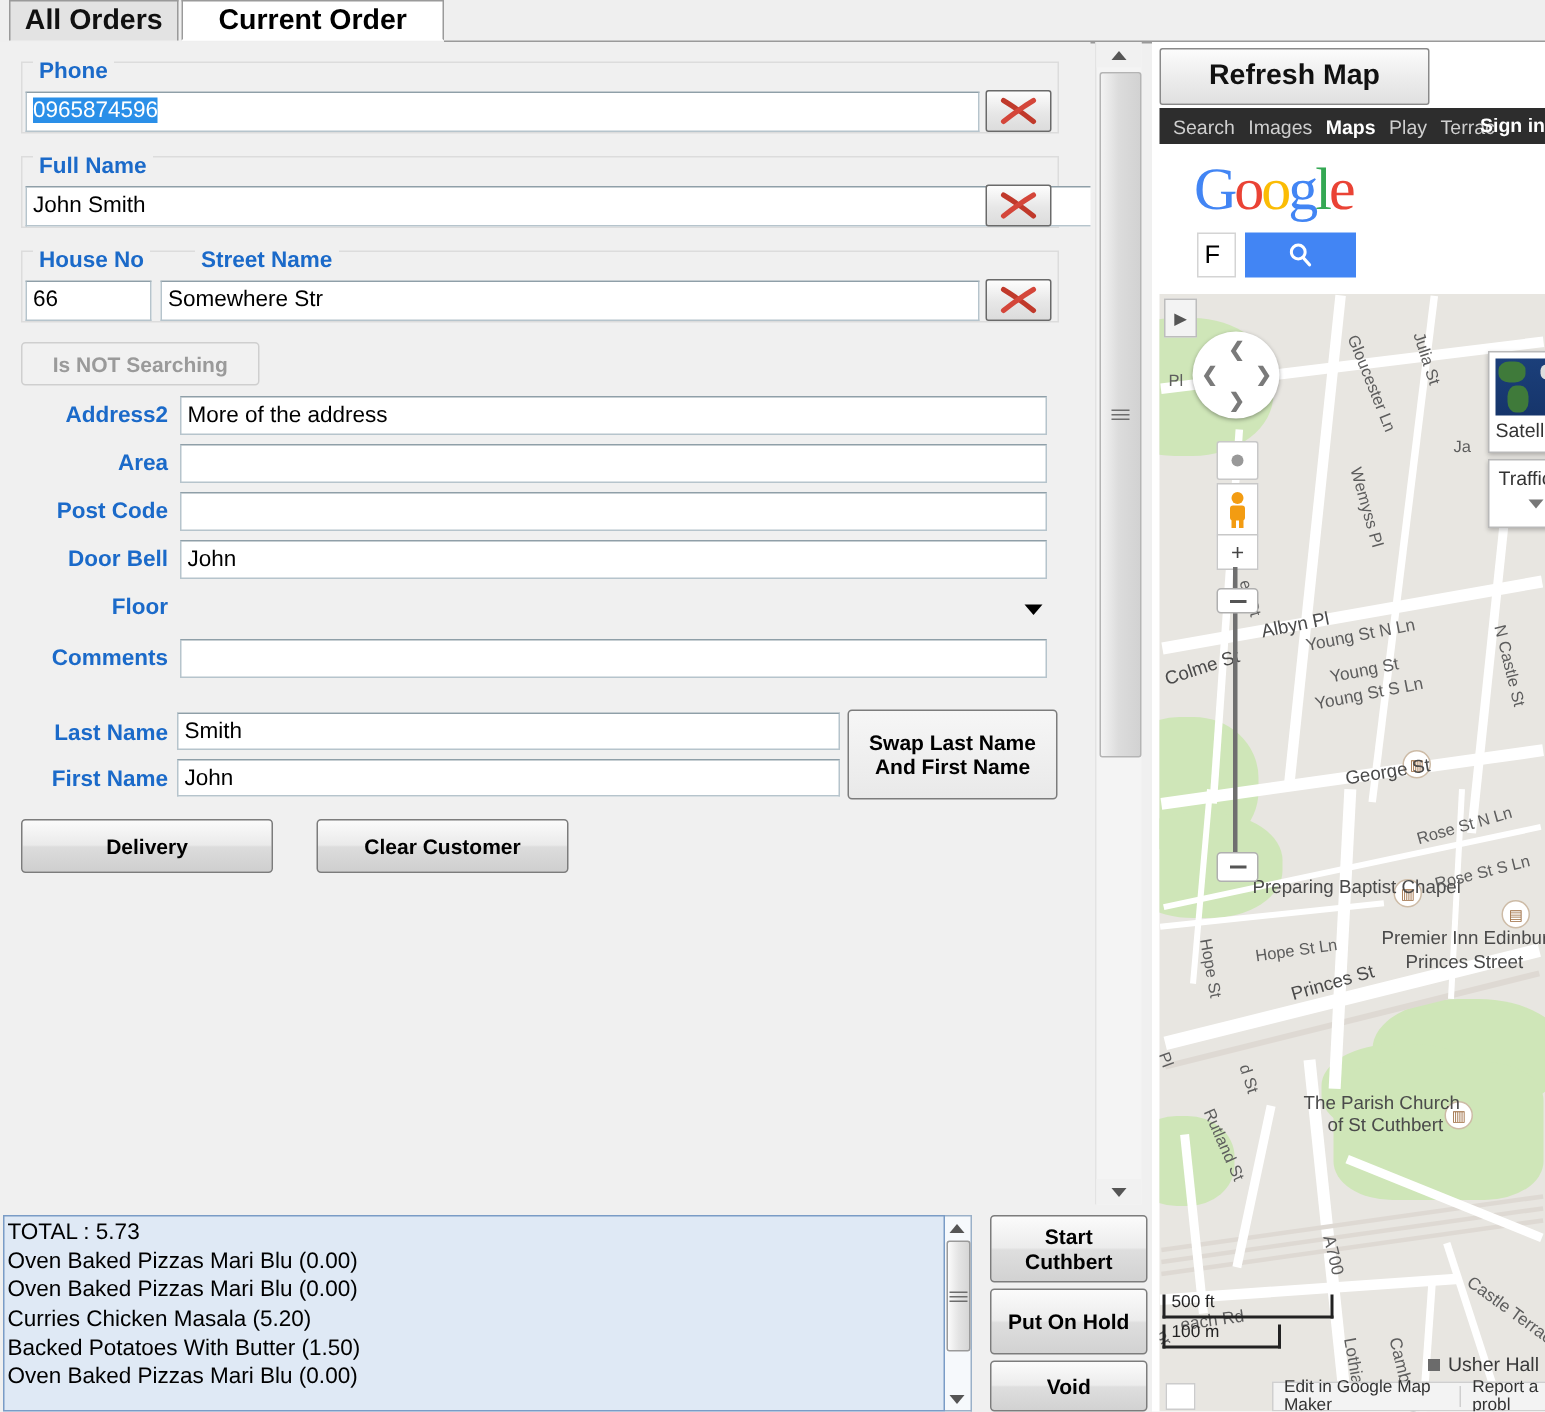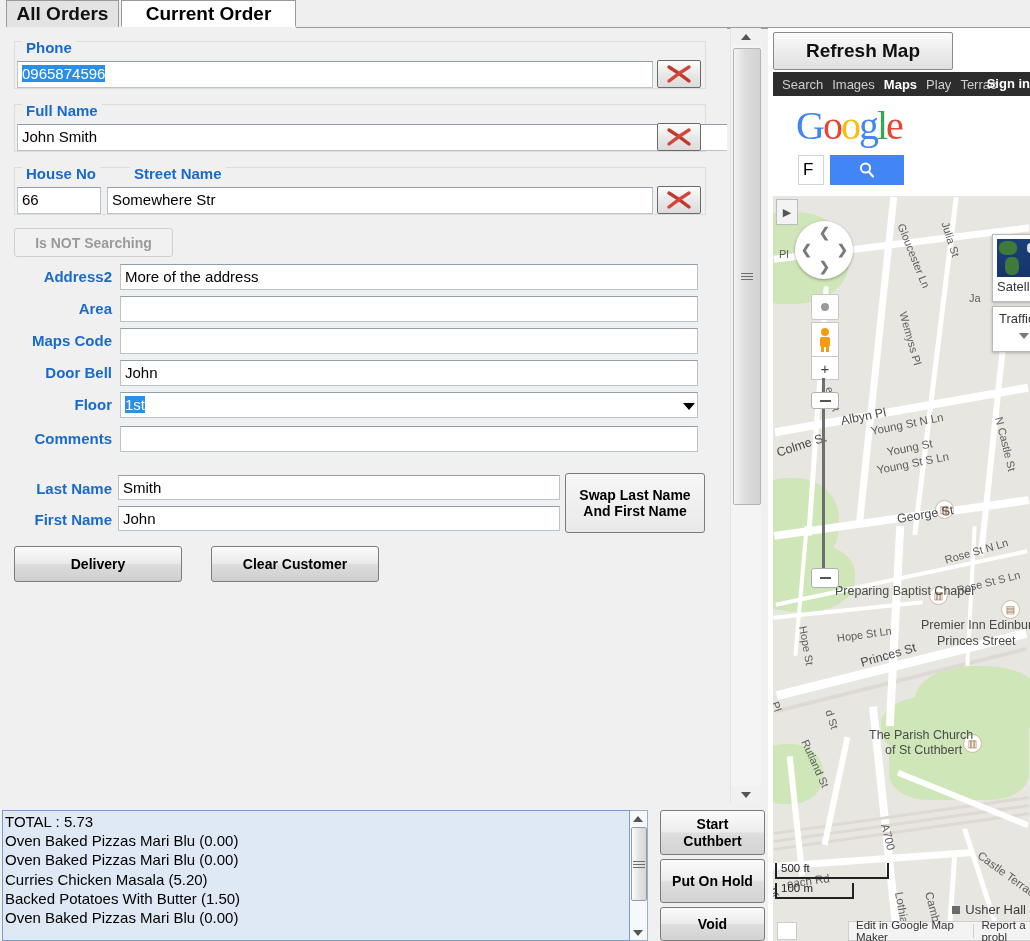--- a/index.html
+++ b/index.html
@@ -211,28 +211,27 @@
   </div>
 
   <div class="btn disabled" style="left:14px;top:200px;width:159px;height:29px;">Is NOT Searching</div>
 
   <div class="rowlabel" style="left:10px;top:240px;width:102px;">Address2</div>
   <div class="tinput" style="left:120px;top:236px;width:578px;height:26px;">More of the address</div>
 
   <div class="rowlabel" style="left:10px;top:272px;width:102px;">Area</div>
   <div class="tinput" style="left:120px;top:268px;width:578px;height:26px;"></div>
 
-  <div class="rowlabel" style="left:10px;top:304px;width:102px;">Maps Code</div>
+  <div class="rowlabel" style="left:10px;top:304px;width:102px;">Post Code</div>
   <div class="tinput" style="left:120px;top:300px;width:578px;height:26px;"></div>
 
   <div class="rowlabel" style="left:10px;top:336px;width:102px;">Door Bell</div>
   <div class="tinput" style="left:120px;top:332px;width:578px;height:26px;">John</div>
 
   <div class="rowlabel" style="left:10px;top:368px;width:102px;">Floor</div>
-  <div class="tinput" style="left:120px;top:364px;width:578px;height:26px;"><span class="sel-txt">1st</span></div>
   <div class="combo-arrow" style="left:683px;top:375px;"></div>
 
   <div class="rowlabel" style="left:10px;top:402px;width:102px;">Comments</div>
   <div class="tinput" style="left:120px;top:398px;width:578px;height:26px;"></div>
 
   <div class="rowlabel" style="left:10px;top:452px;width:102px;">Last Name</div>
   <div class="tinput" style="left:118px;top:447px;width:442px;height:25px;">Smith</div>
   <div class="rowlabel" style="left:10px;top:483px;width:102px;">First Name</div>
   <div class="tinput" style="left:118px;top:478px;width:442px;height:25px;">John</div>
 

